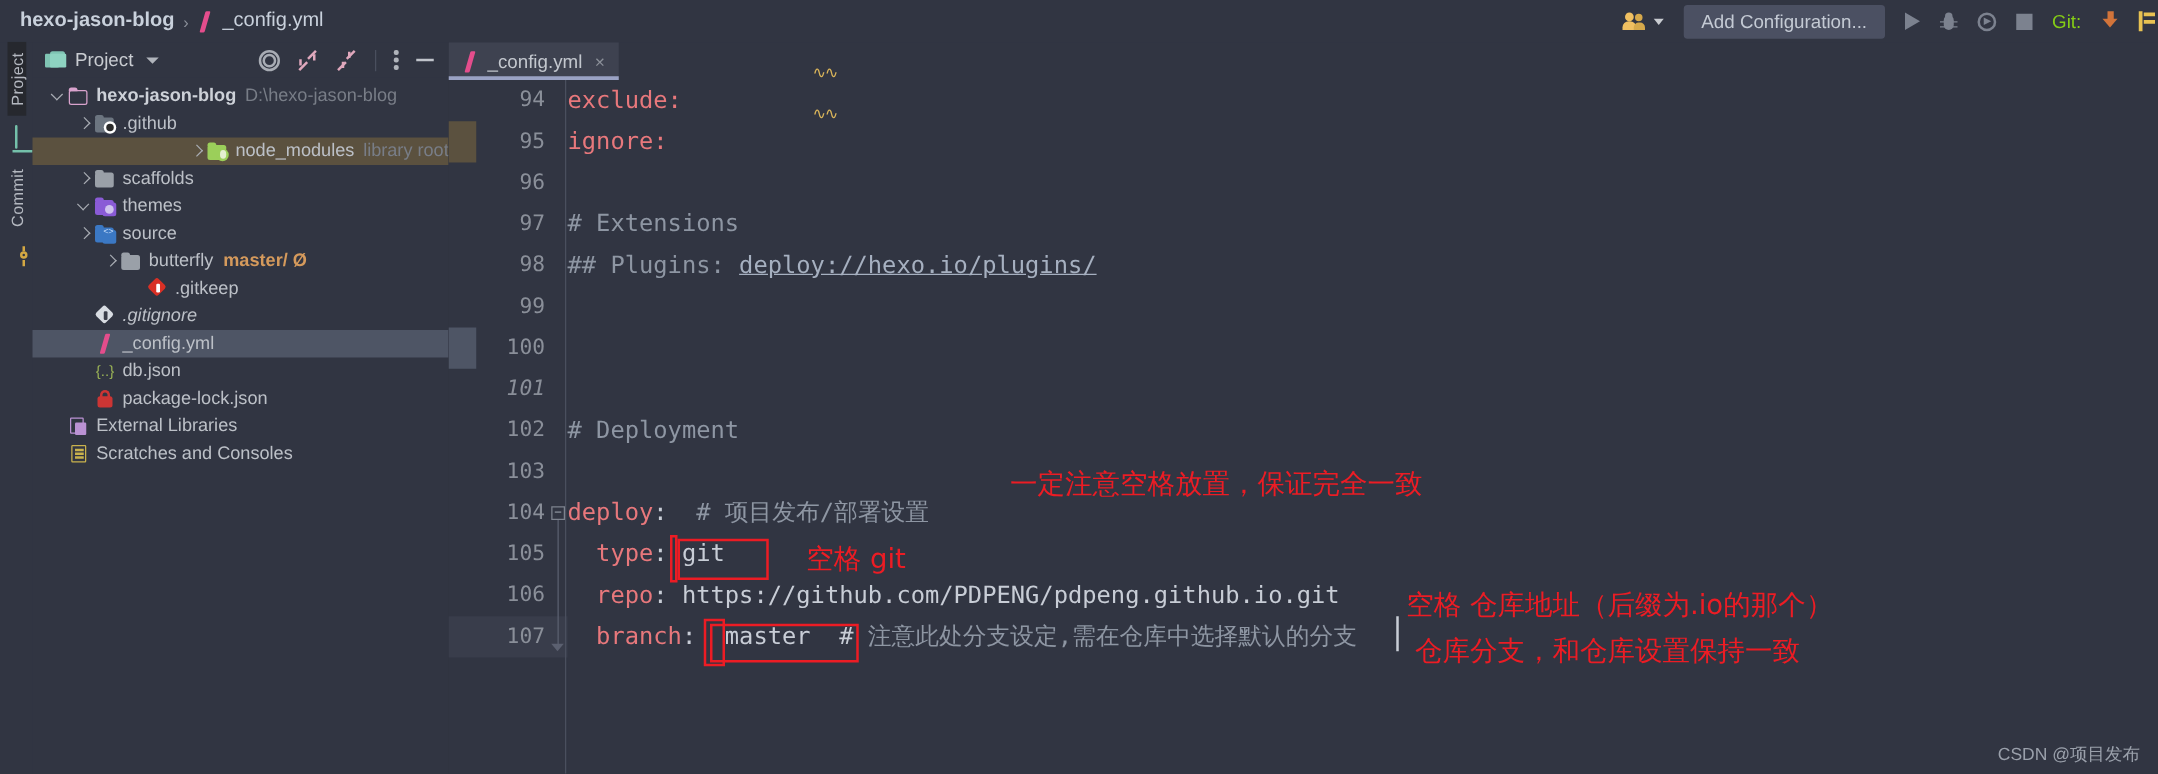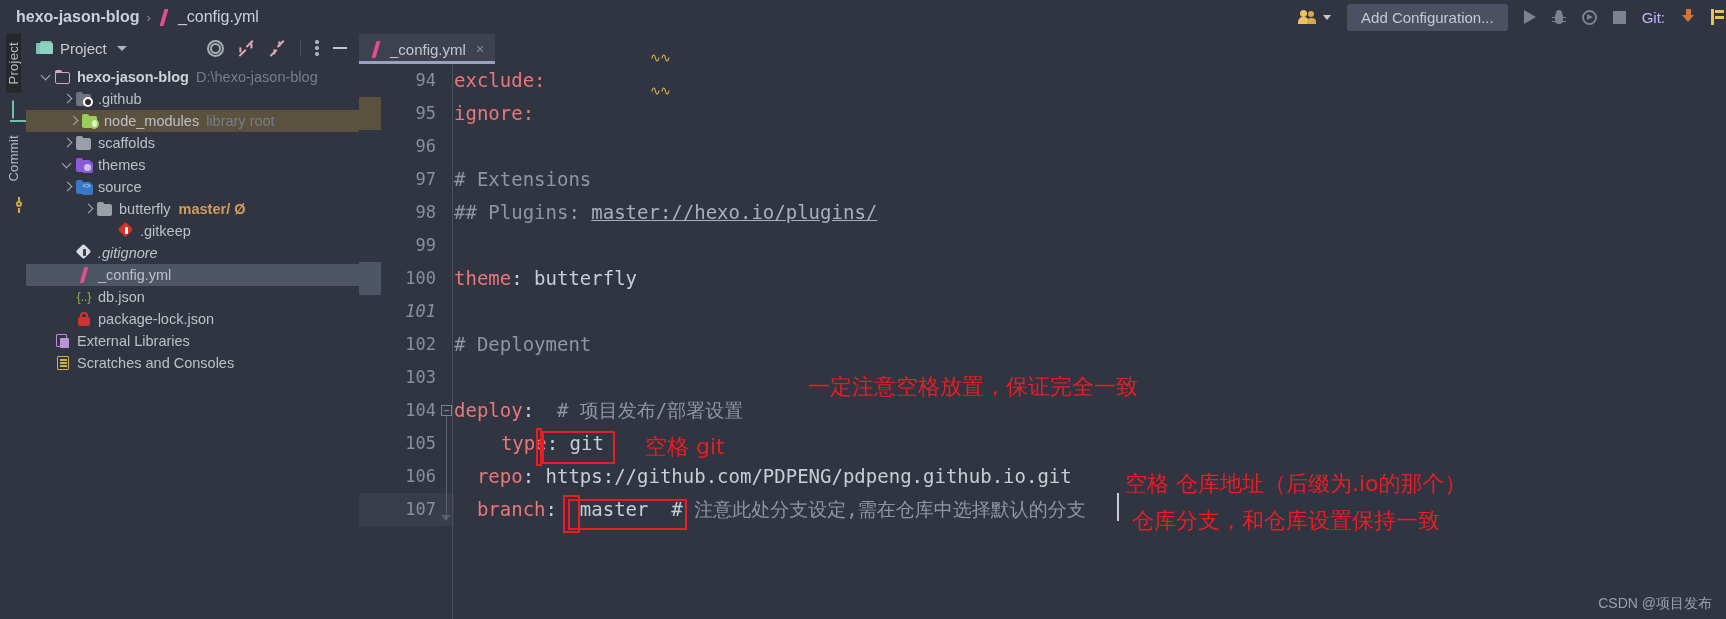--- a/index.html
+++ b/index.html
@@ -42,21 +42,21 @@
     padding:5px 14px; border-radius:3px; white-space:nowrap;
   }
   .run-ico { width:0;height:0;border-left:12px solid #7c828f;border-top:7px solid transparent;border-bottom:7px solid transparent; }
   .bug-ico { width:14px;height:15px; position:relative;}
   .bug-ico .bd { position:absolute; left:3px;top:3px;width:8px;height:11px;border-radius:4px 4px 5px 5px;background:#7c828f;}
   .bug-ico .hd { position:absolute; left:4px;top:0px;width:6px;height:4px;border-radius:3px 3px 0 0;background:#7c828f;}
   .bug-ico .lg{position:absolute;background:#7c828f;height:1.5px;width:4px;}
   .cov-ico { width:15px;height:15px;border:2px solid #7c828f;border-radius:50%;position:relative;}
   .cov-ico::after{content:"";position:absolute;left:3px;top:2.5px;width:0;height:0;border-left:6px solid #7c828f;border-top:3.5px solid transparent;border-bottom:3.5px solid transparent;}
   .stop-ico { width:13px;height:13px;background:#7c828f; }
-  .git-label { color:#c4b5fd; font-size:15px; }
+  .git-label { color:#84cc16; font-size:15px; }
   .gitpull-ico{ width:14px;height:16px;position:relative;}
   .gitpull-ico .sh{position:absolute;left:4.5px;top:0;width:5px;height:8px;background:#d2743a;}
   .gitpull-ico .ar{position:absolute;left:1px;top:6px;width:0;height:0;border-left:6px solid transparent;border-right:6px solid transparent;border-top:7px solid #d2743a;}
   .branch-ico{width:13px;height:16px;position:relative;}
   .branch-ico i{position:absolute;background:#e8c252;}
 
   
   .leftstrip {
     position:absolute; left:0; top:34px; width:26px; height:585px;
     background:#313542; display:flex; flex-direction:column; align-items:center;
@@ -306,21 +306,21 @@
         </div>
         <div class="row" style="padding-left: 35px;">
           <span class="chev"></span>
           <span class="ic fo-gray">
             <i class="fo-tab" style="background:#6c7580"></i>
             <i class="fo" style="background:#6c7580"></i>
             <i class="badge b-gh"></i>
           </span>
           <span class="tlabel">.github</span>
         </div>
-        <div class="row hl" style="padding-left: 41px;">
+        <div class="row hl" style="padding-left: 31px; justify-content: flex-end;">
           <span class="chev"></span>
           <span class="ic fo-gray">
             <i class="fo-tab" style="background:#9bcf5a"></i>
             <i class="fo" style="background:#9bcf5a"></i>
             <i class="badge b-node"></i>
           </span>
           <span class="tlabel">node_modules</span>
           <span class="tsub">library root</span>
         </div>
         <div class="row" style="padding-left: 35px;">
@@ -433,26 +433,25 @@
           <div class="lnum" style="top: 330px;">104</div>
           <div class="lnum" style="top: 363px;">105</div>
           <div class="lnum" style="top: 396px;">106</div>
           <div class="lnum" style="top: 429px;">107</div>
         </div>
       <div class="codelines" id="codelines">
           <div class="cline" style="top: 0px;"><span class="k-key">exclude:</span></div>
           <div class="cline" style="top: 33px;"><span class="k-key">ignore:</span></div>
           <div class="cline" style="top: 66px;"></div>
           <div class="cline" style="top: 99px;"><span class="k-cmt"># Extensions</span></div>
-          <div class="cline" style="top: 132px;"><span class="k-cmt">## Plugins: </span><span class="k-lnk">master://hexo.io/plugins/</span></div>
-          <div class="cline" style="top: 198px;"><span class="k-key">theme</span><span class="k-val">: butterfly</span></div>
+          <div class="cline" style="top: 132px;"><span class="k-cmt">## Plugins: </span><span class="k-lnk">deploy://hexo.io/plugins/</span></div>
           <div class="cline" style="top: 231px;"></div>
           <div class="cline" style="top: 264px;"><span class="k-cmt"># Deployment</span></div>
           <div class="cline" style="top: 330px;"><span class="k-key">deploy</span><span class="k-val">:</span><span class="k-cmt">  # 项目发布/部署设置</span></div>
-          <div class="cline" style="top: 363px; margin-left: 24px;"><span class="k-key">  type</span><span class="k-val">: git</span></div>
+          <div class="cline" style="top: 363px;"><span class="k-key">  type</span><span class="k-val">: git</span></div>
           <div class="cline" style="top: 396px;"><span class="k-key">  repo</span><span class="k-val">: https://github.com/PDPENG/pdpeng.github.io.git</span></div>
           <div class="cline" style="top: 429px;"><span class="k-key">  branch</span><span class="k-val">:  master  # </span><span class="k-cmt">注意此处分支设定,需在仓库中选择默认的分支</span></div>
           <div class="squig" style="left: 196px; top: -14px;">∿∿</div>
           <div class="squig" style="left: 196px; top: 19px;">∿∿</div>
           <div class="fold" style="left: -13px; top: 341px;">−</div>
           <div class="foldline" style="left: -8px; top: 352px; height: 100px;"></div>
           <div class="foldarrow" style="left: -13px; top: 451px;"></div>
           <div class="caret-bar" style="left: 663px; top: 429px; height: 28px;"></div>
         </div>
     </div>

